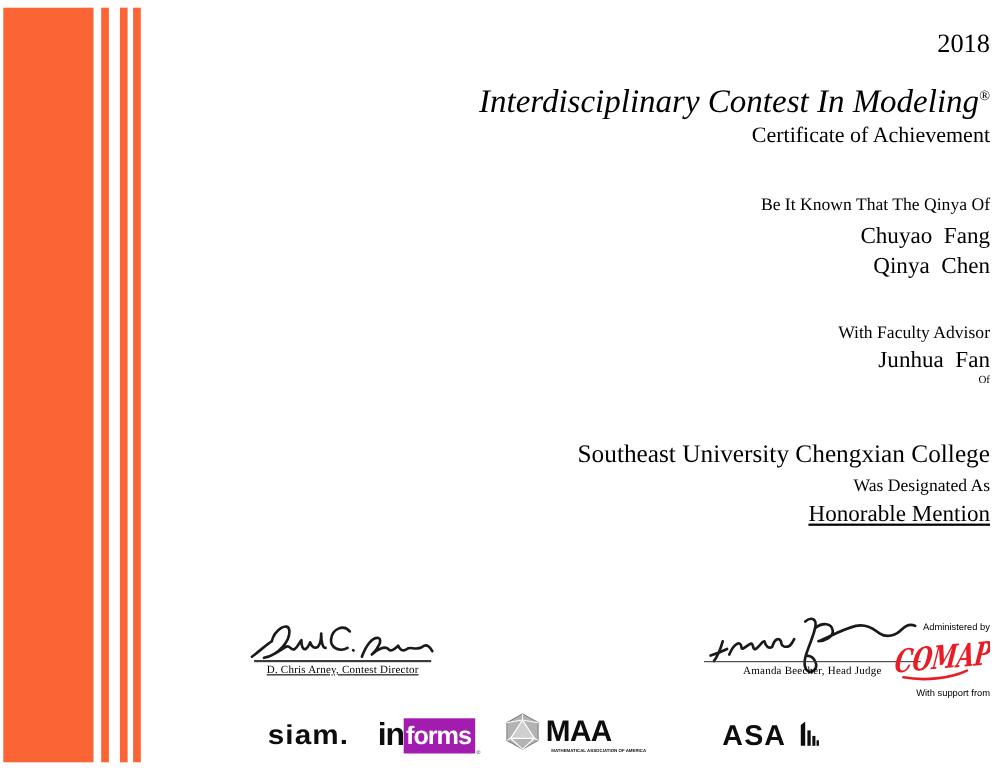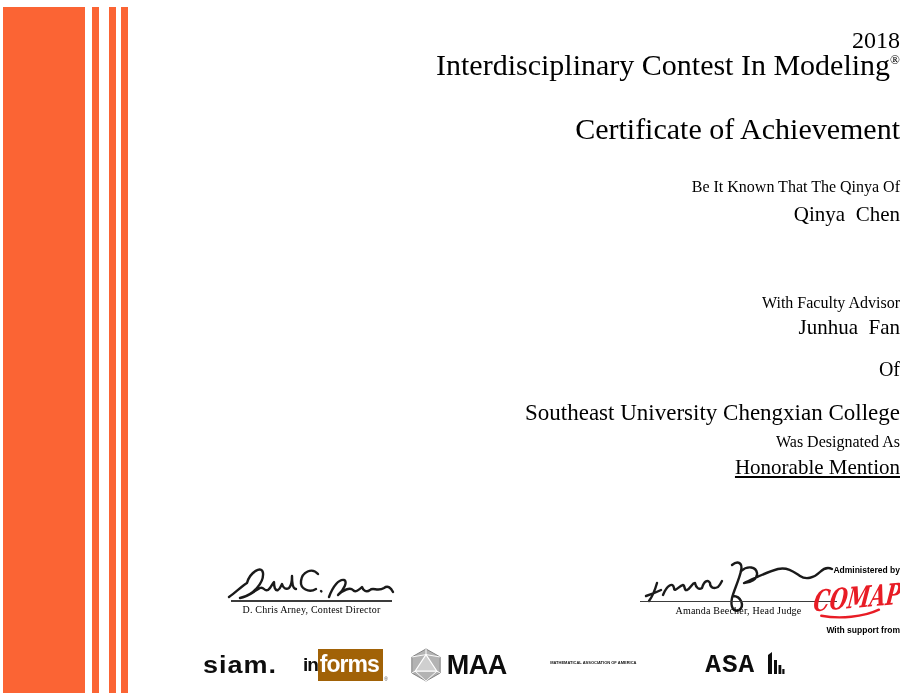--- a/index.html
+++ b/index.html
@@ -14,85 +14,86 @@
   
   .stripe{position:absolute;top:7px;height:686px;background:var(--stripe-orange,#fb6434);}
   .stripe-bar{left:3px;width:82px;}
   .stripe-1{left:92px;width:7px;}
   .stripe-2{left:109px;width:7px;}
   .stripe-3{left:121px;width:7px;}
 
   
   .cline{position:absolute;left:88px;width:812px;text-align:right;}
   .year{top:27px;font-size:24px;}
-  .title{top:48px;font-size:30px;}
+  .title{top:76px;font-size:30px;font-style:italic;}
   .title sup{font-size:13px;vertical-align:super;}
-  .subtitle{top:112px;font-size:30px;}
+  .subtitle{top:112px;font-size:20px;}
   .small-line{font-size:16px;}
   .team-intro{top:178px;}
   .members{top:201px;font-size:21px;line-height:27px;}
   .members div{white-space:pre;}
   .advisor-intro{top:294px;}
   .advisor-name{top:315px;font-size:21px;white-space:pre;}
-  .of-label{top:358px;font-size:20px;}
+  .of-label{top:340px;font-size:10px;}
   .institution{top:384px;font-size:23px;margin-top:16px;}
   .designation-intro{top:433px;}
   .designation{top:455px;font-size:21px;text-decoration:underline;}
 
   
   .sig-svg{position:absolute;}
   .sig-line{position:absolute;height:0;border-top:2px solid #3c3c3c;}
   .sig-caption{position:absolute;font-size:10px;text-align:center;letter-spacing:.2px;}
   .dir-svg{left:226px;top:562px;}
   .dir-line{left:231px;top:600px;width:161px;}
-  .dir-caption{left:231px;top:604px;width:161px;}
+  .dir-caption{left:231px;top:604px;width:161px;text-decoration:underline;}
   .judge-svg{left:642px;top:552px;}
   .judge-line{left:640px;top:601px;width:197px;border-top-width:1.5px;}
   .judge-caption{left:640px;top:605px;width:197px;}
 
   
-  .admin-label{font-family:"Liberation Sans",sans-serif;font-weight:bold;font-size:8.5px;}
+  .admin-label{font-family:"Liberation Sans",sans-serif;font-weight:normal;font-size:8.5px;}
   .admin-top{top:565px;}
   .admin-bottom{top:625px;}
   .comap-wrap{top:578px;}
 
   
   .sponsors{
     position:absolute;left:88px;top:648px;width:812px;
     display:flex;justify-content:center;align-items:center;gap:26px;
     font-family:"Liberation Sans",sans-serif;
   }
   .siam{font-size:27px;font-weight:900;letter-spacing:1px;transform:scaleY(.92);color:#0d0d0d;}
   .informs{display:flex;align-items:center;position:relative;}
-  .informs-prefix{font-size:19px;font-weight:800;letter-spacing:-1px;color:#0d0d0d;}
-  .informs-box{background:#a16207;color:#fff;font-size:23px;font-weight:800;letter-spacing:-1px;padding:2px 4px 3px 2px;}
+  .informs-prefix{font-size:29px;font-weight:800;letter-spacing:-1px;color:#0d0d0d;}
+  .informs-box{background:#a21caf;color:#fff;font-size:23px;font-weight:800;letter-spacing:-1px;padding:2px 4px 3px 2px;}
   .informs-reg{position:absolute;right:-6px;bottom:-3px;font-size:8px;transform:scale(.6);color:#444;}
-  .maa{display:flex;flex-direction:row;align-items:center;}
+  .maa{display:flex;flex-direction:column;}
   .maa-row{display:flex;align-items:center;gap:4px;}
   .maa-text{font-size:27px;font-weight:800;letter-spacing:-.5px;color:#0d0d0d;}
   .maa-caption{font-size:8px;font-weight:bold;white-space:nowrap;transform:scale(.5);transform-origin:top center;margin-top:-2px;color:#111;}
-  .asa{display:flex;align-items:flex-end;gap:12px;font-family:Liberation Mono, monospace;}
+  .asa{display:flex;align-items:flex-end;gap:12px;font-family:Liberation Sans, sans-serif;}
   .asa-text{font-size:26px;font-weight:600;letter-spacing:1px;color:#0d0d0d;}
 </style>
 </head>
 <body>
 
 <div class="page">
 
   <div class="stripe stripe-bar"></div>
   <div class="stripe stripe-1"></div>
   <div class="stripe stripe-2"></div>
   <div class="stripe stripe-3"></div>
 
   <div class="cline year">2018</div>
   <div class="cline title"><span>Interdisciplinary Contest In Modeling</span><sup>®</sup></div>
   <div class="cline subtitle">Certificate of Achievement</div>
 
   <div class="cline small-line team-intro">Be It Known That The Qinya Of</div>
   <div class="cline members">
+    <div>Chuyao  Fang</div>
     <div>Qinya  Chen</div>
   </div>
 
   <div class="cline small-line advisor-intro">With Faculty Advisor</div>
   <div class="cline advisor-name">Junhua  Fan</div>
   <div class="cline of-label">Of</div>
 
   <div class="cline institution">Southeast University Chengxian College</div>
   <div class="cline small-line designation-intro">Was Designated As</div>
   <div class="cline designation">Honorable Mention</div>

